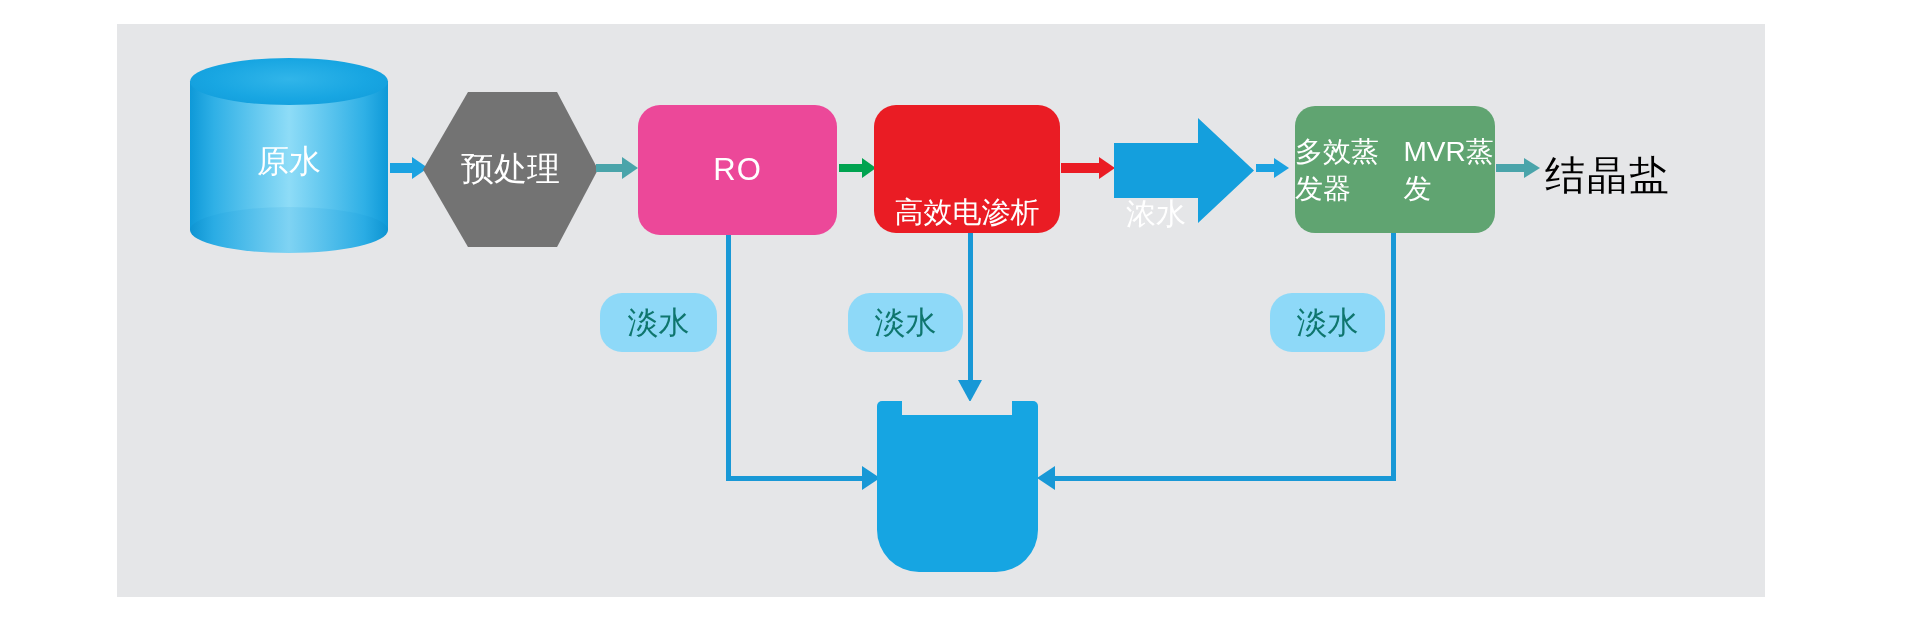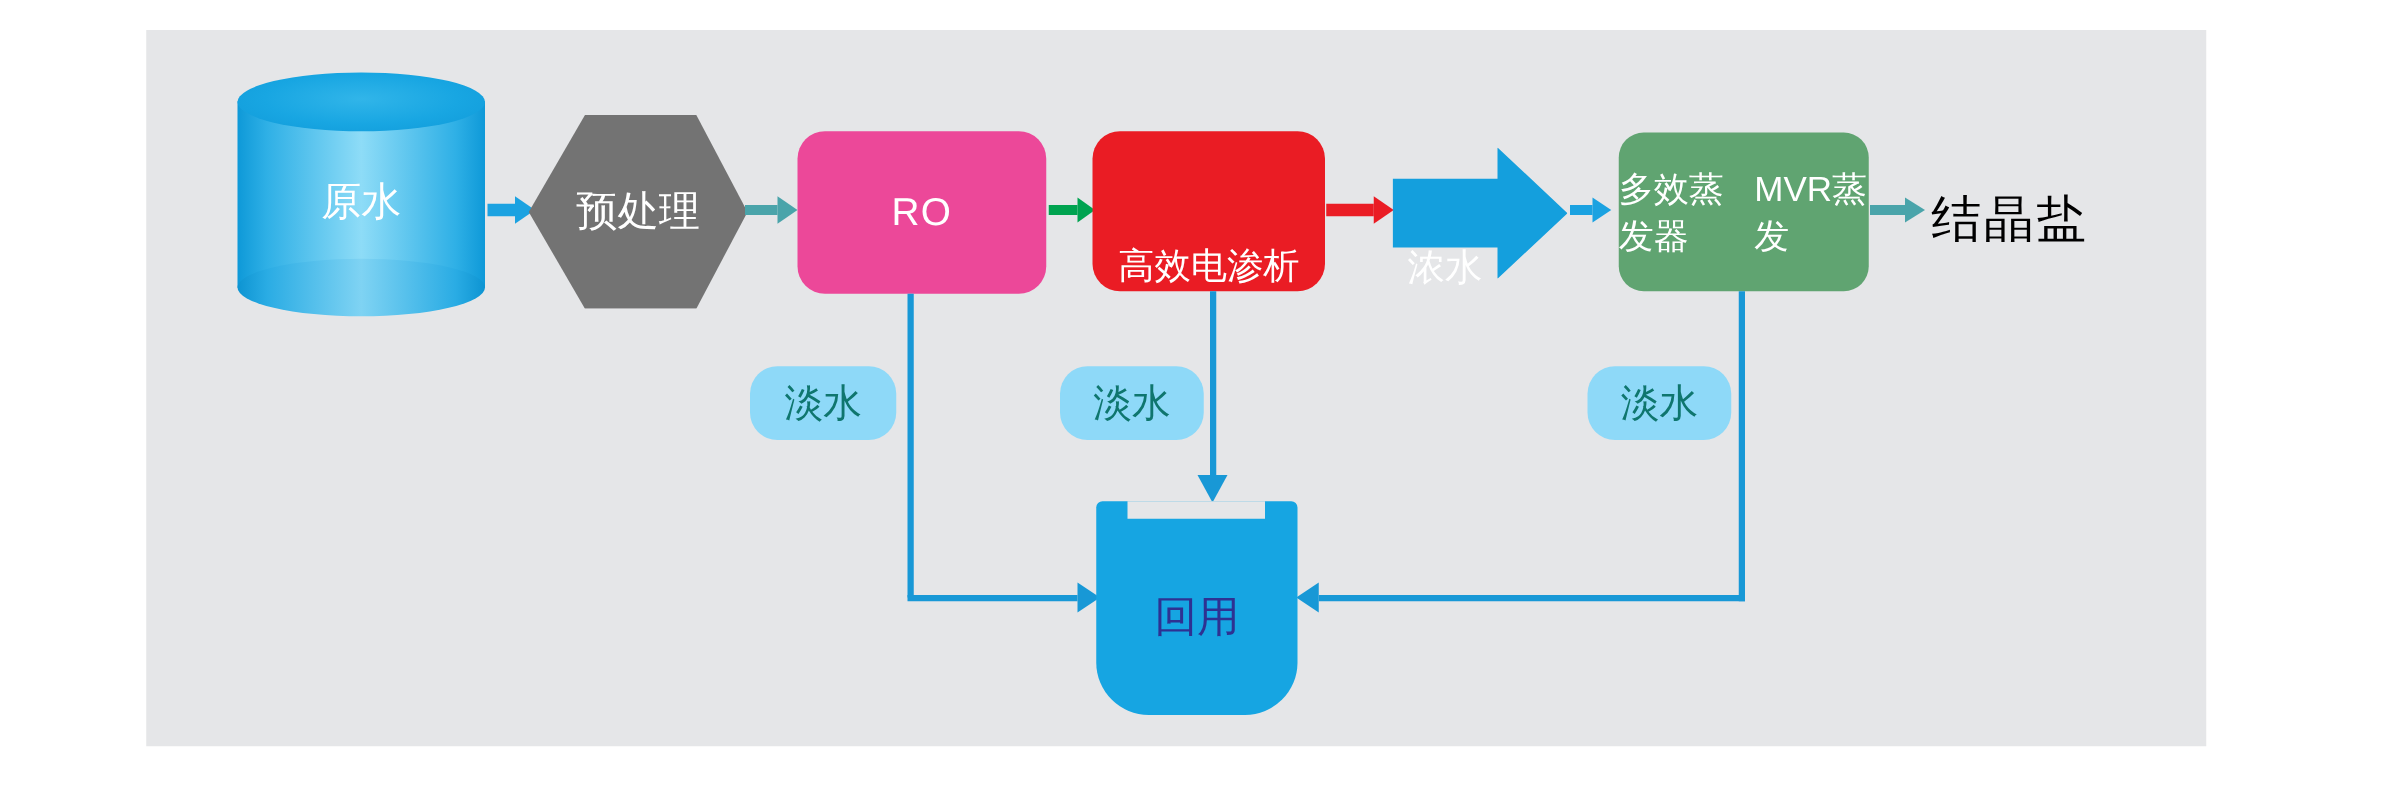--- a/index.html
+++ b/index.html
@@ -125,15 +125,14 @@
 
   <div class="cline" style="left:968px;top:233px;width:5px;height:147px;background:#1898d6;"></div>
   <div class="head-r" style="left:958px;top:380px;border-left:12px solid transparent;border-right:12px solid transparent;border-top:22px solid #1898d6;"></div>
 
   <div class="cline" style="left:1391px;top:233px;width:5px;height:248px;background:#1898d6;"></div>
   <div class="cline" style="left:1055px;top:476px;width:341px;height:5px;background:#1898d6;"></div>
   <div class="head-r" style="left:1037px;top:466px;border-top:12px solid transparent;border-bottom:12px solid transparent;border-right:18px solid #1898d6;"></div>
 
   <div class="abs tank"></div>
   <div class="abs tank-recess"></div>
-  <div class="abs tank-label">回用</div>
 
 </div>
 
 </body></html>

